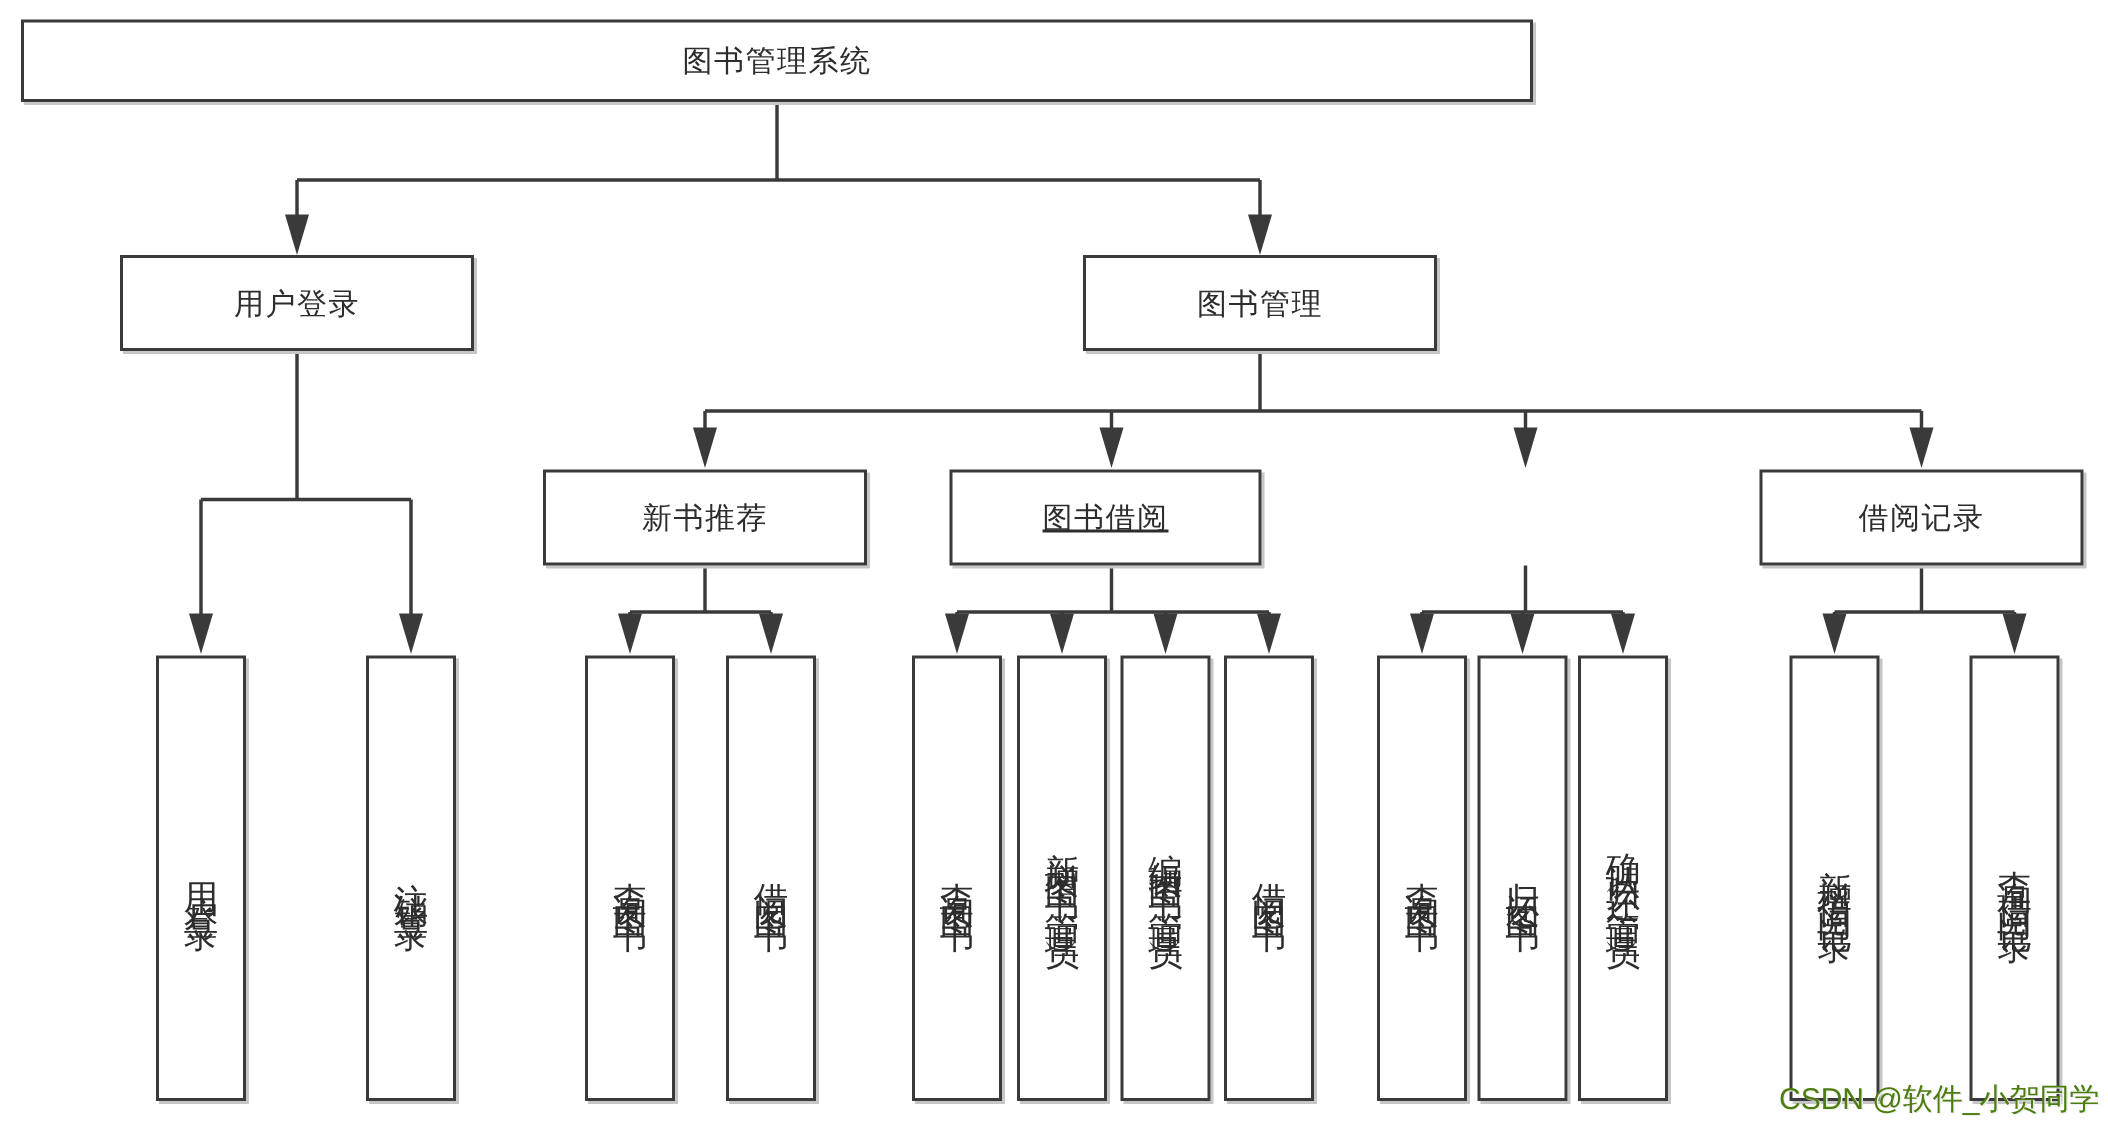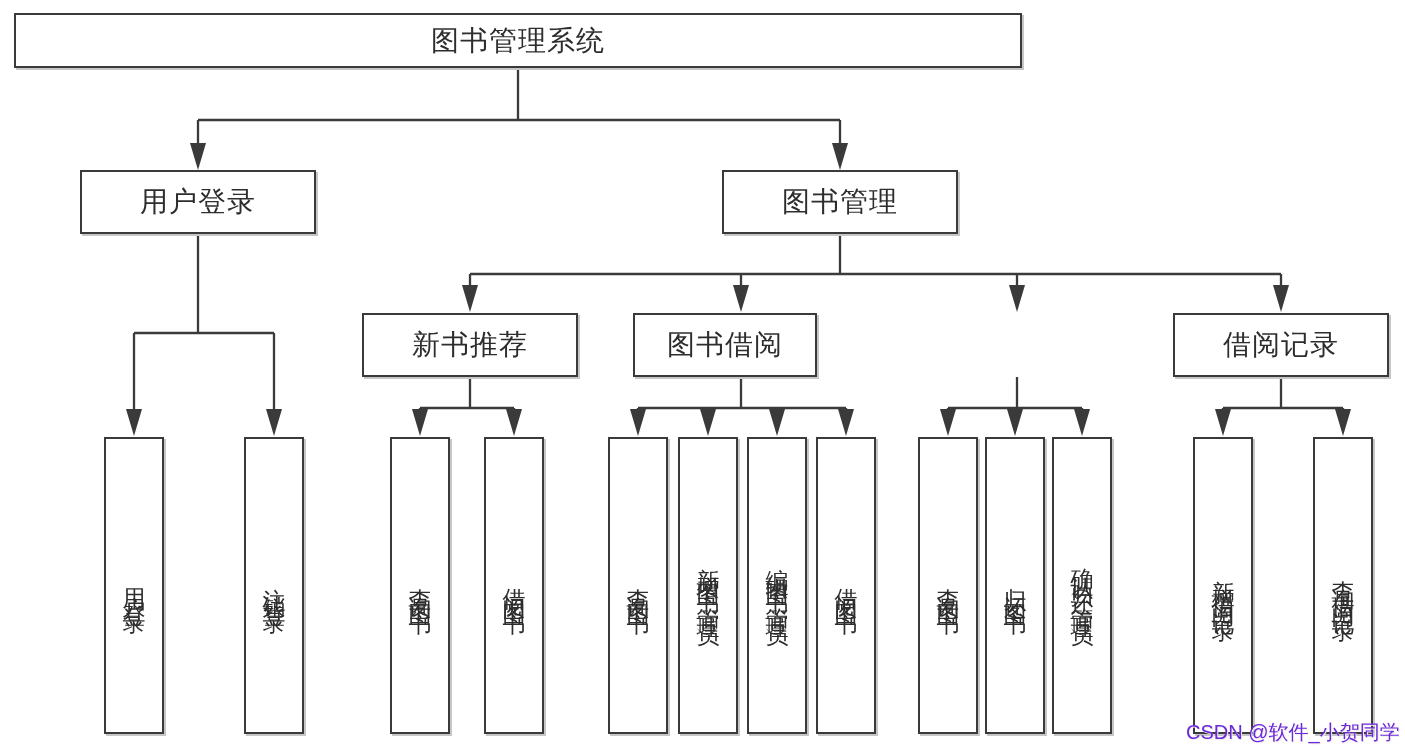--- a/index.html
+++ b/index.html
@@ -25,21 +25,21 @@
   .node {
     position: absolute;
     box-sizing: border-box;
     background: #ffffff;
     border: 2px solid #3a3a3a;
     box-shadow: 2px 2px 0 #c6c6c6;
     display: flex;
     align-items: center;
     justify-content: center;
     color: #2d2d2d;
-    font-size: 28px;
+    font-size: 20px;
     letter-spacing: 1px;
     white-space: nowrap;
   }
   .leaf {
     position: absolute;
     box-sizing: border-box;
     width: 60px;
     height: 297px;
     top: 437px;
     background: #ffffff;
@@ -55,21 +55,21 @@
     writing-mode: vertical-rl;
     text-orientation: mixed;
     letter-spacing: 8px;
     line-height: 1;
   }
   .watermark {
     position: absolute;
     left: 1186px;
     top: 719px;
     font-size: 20px;
-    color: #6d28d9;
+    color: #4d7c0f;
     text-shadow: 1px 1px 0 #ededed;
     white-space: nowrap;
   }
 </style>
 </head>
 <body>
 
 <div class="canvas">
 
   <svg class="wires" viewBox="0 0 1405 747" xmlns="http://www.w3.org/2000/svg" aria-hidden="true">
@@ -104,21 +104,21 @@
       <path d="M1335 409 L1351 409 L1343 436 Z"></path>
     </g>
   </svg>
 
   <div class="node" style="left:14px; top:13px; width:1008px; height:55px;">图书管理系统</div>
 
   <div class="node" style="left:80px; top:170px; width:236px; height:64px;">用户登录</div>
   <div class="node" style="left:362px; top:313px; width:216px; height:64px;">新书推荐</div>
 
   <div class="node" style="left:722px; top:170px; width:236px; height:64px;">图书管理</div>
-  <div class="node" style="left:633px; top:313px; width:184px; height:64px;">图书借阅</div>
+  <div class="node" style="left:633px; top:313px; width:208px; height:64px;text-decoration:underline;">图书借阅</div>
   <div class="node" style="left:1173px; top:313px; width:216px; height:64px;">借阅记录</div>
 
   <div class="leaf" style="left:104px;">
     <span>用户登录</span>
   </div>
   <div class="leaf" style="left:244px;">
     <span>注销登录</span>
   </div>
 
   <div class="leaf" style="left:390px;">

